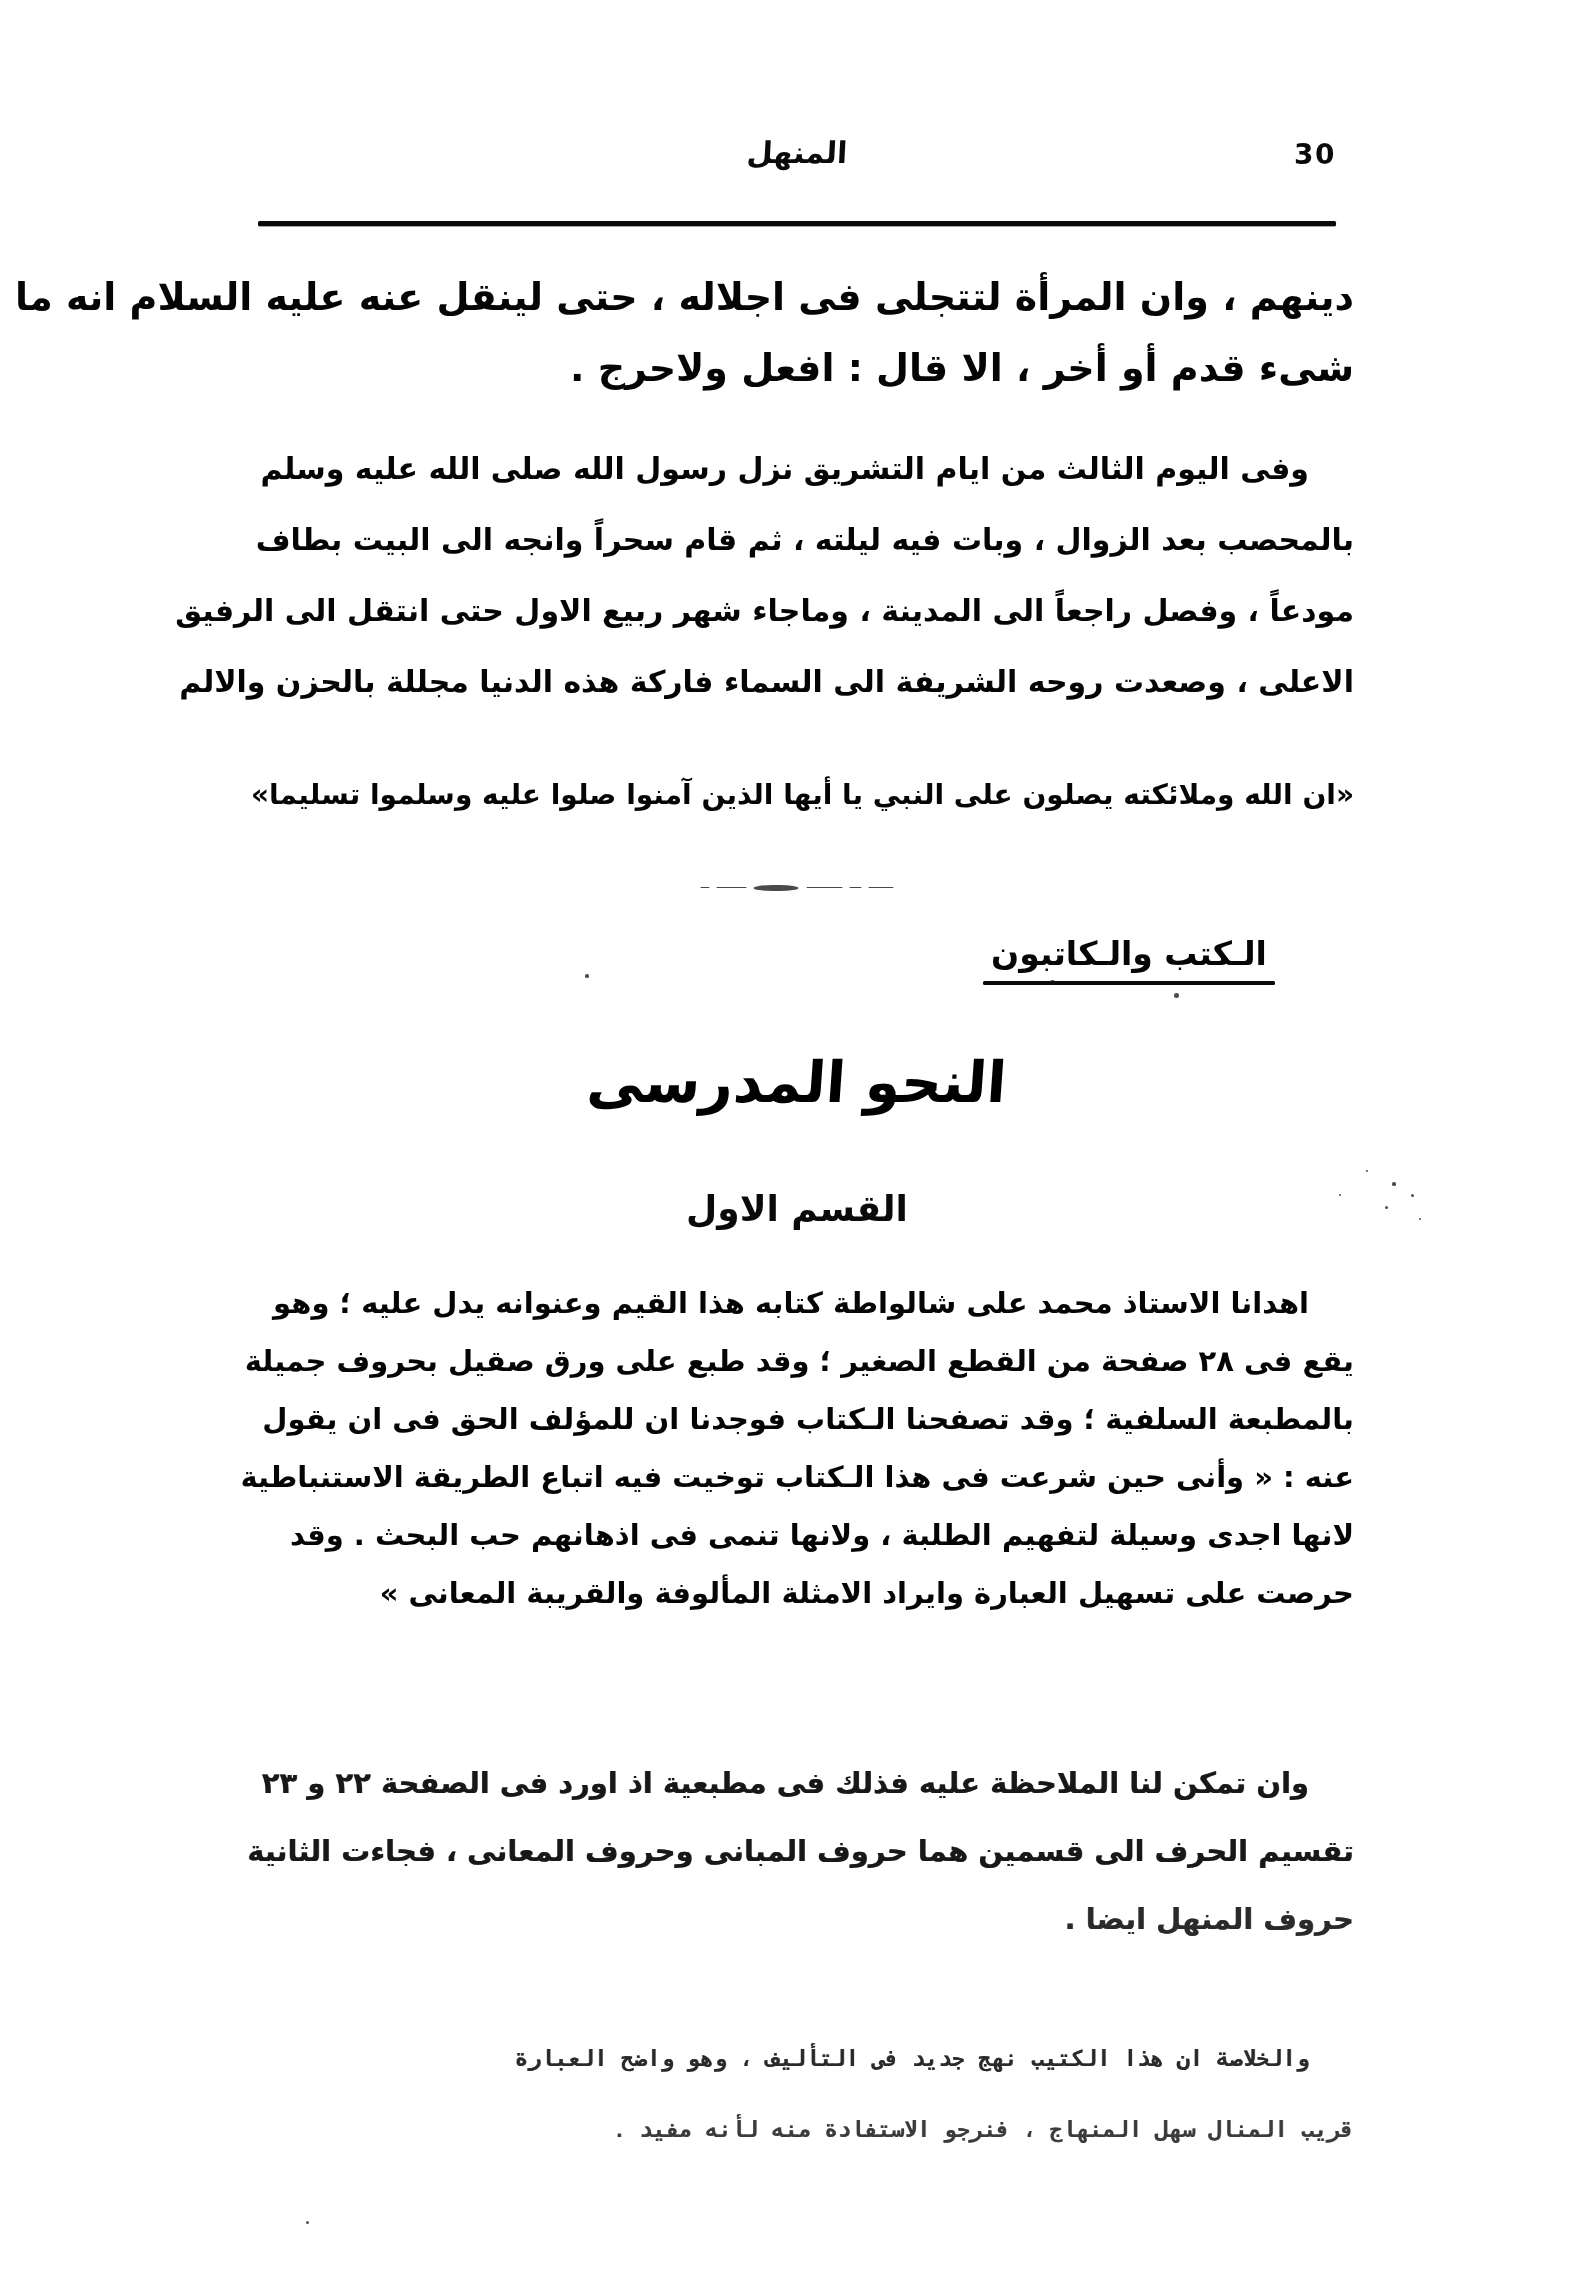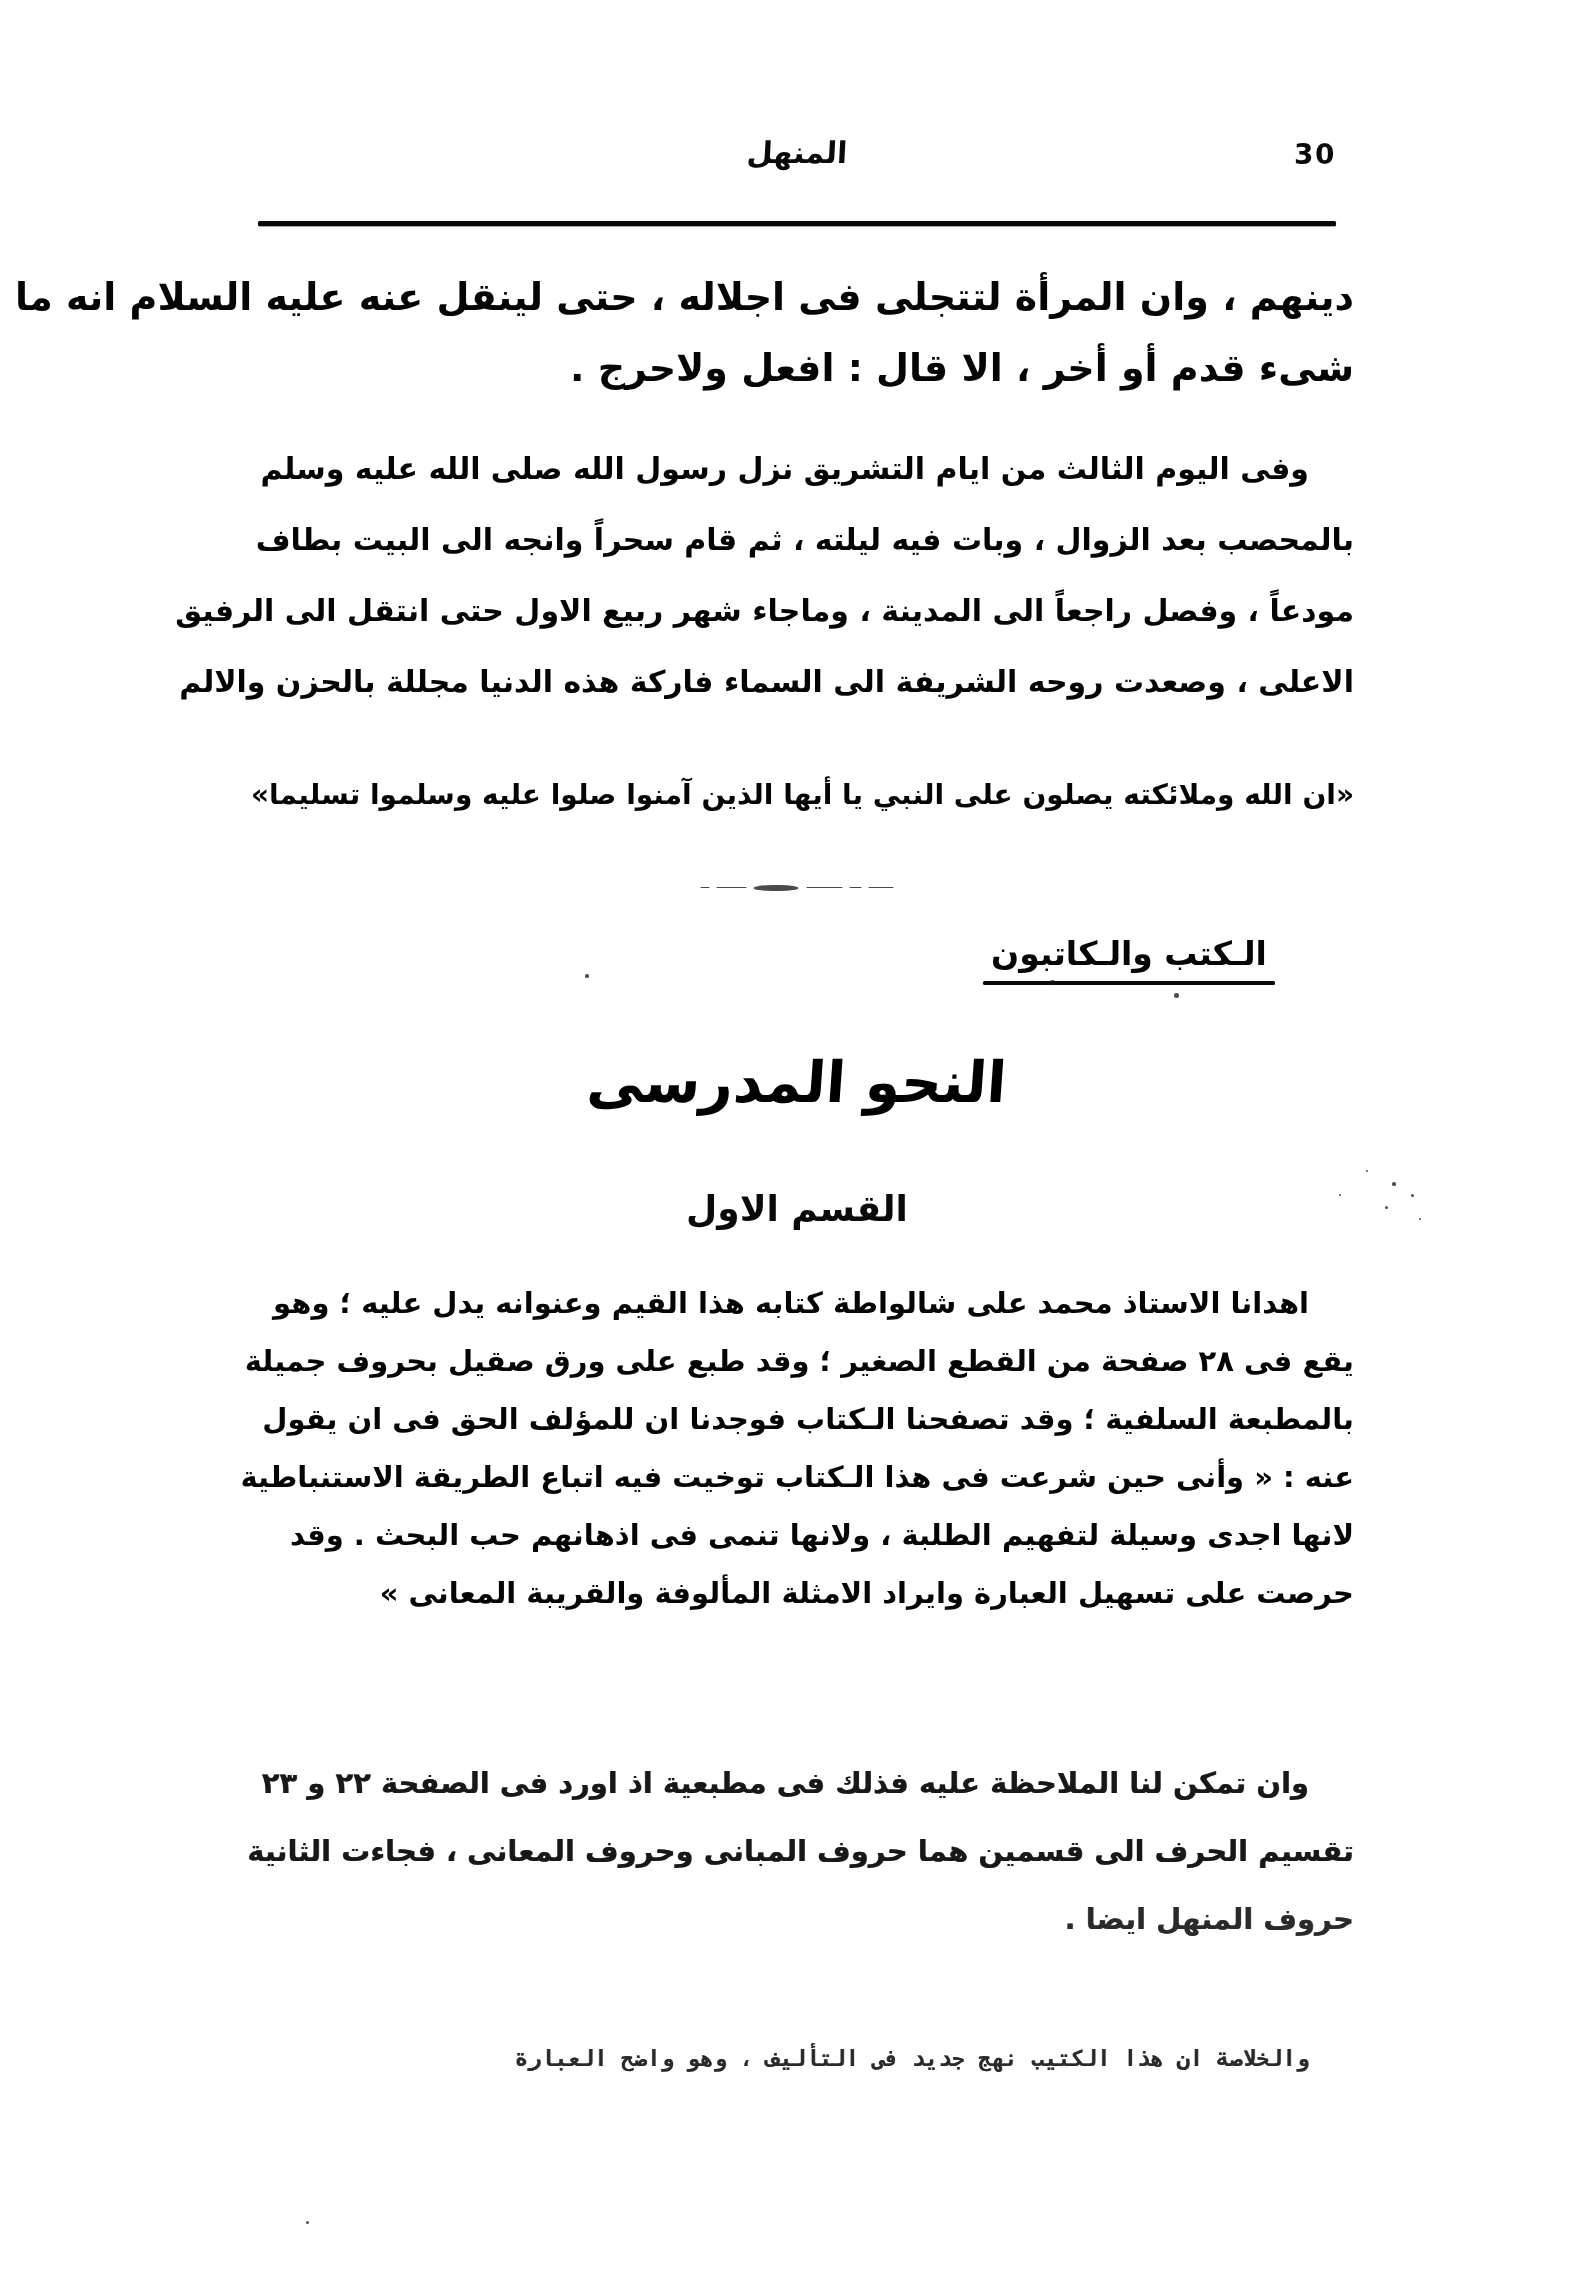--- a/index.html
+++ b/index.html
@@ -273,20 +273,21 @@
   </div>
 
   <div class="body-block hand" id="review-body-2">
     <span class="ln indent fade-1 smudge">وان تمكن لنا الملاحظة عليه فذلك فى مطبعية اذ اورد فى الصفحة ٢٢ و ٢٣</span>
     <span class="ln fade-1 smudge">تقسيم الحرف الى قسمين هما حروف المبانى وحروف المعانى ، فجاءت الثانية</span>
     <span class="ln center-line fade-2 smudge">حروف المنهل ايضا .</span>
   </div>
 
   <div class="body-block hand" id="review-body-3">
     <span class="ln indent fade-2 smudge">والخلاصة ان هذا الكتيب نهج جديد فى التأليف ، وهو واضح العبارة</span>
+    <span class="ln center-line fade-3 smudge">قريب المنال سهل المنهاج ، فنرجو الاستفادة منه لأنه مفيد .</span>
   </div>
 
   <span class="speck" style="left:1393px; top:1182px; width:3.7px; height:3.7px;"></span>
   <span class="speck" style="left:1412px; top:1194px; width:3px; height:3px;"></span>
   <span class="speck" style="left:1386px; top:1206px; width:3px; height:3px;"></span>
   <span class="speck" style="left:1420px; top:1218px; width:2.2px; height:2.2px;"></span>
   <span class="speck" style="left:1340px; top:1194px; width:2.2px; height:2.2px;"></span>
   <span class="speck" style="left:1367px; top:1170px; width:2.2px; height:2.2px;"></span>
   <span class="speck" style="left:586px; top:974px; width:3.7px; height:3.7px;"></span>
   <span class="speck" style="left:1051px; top:980px; width:4.5px; height:4.5px;"></span>

